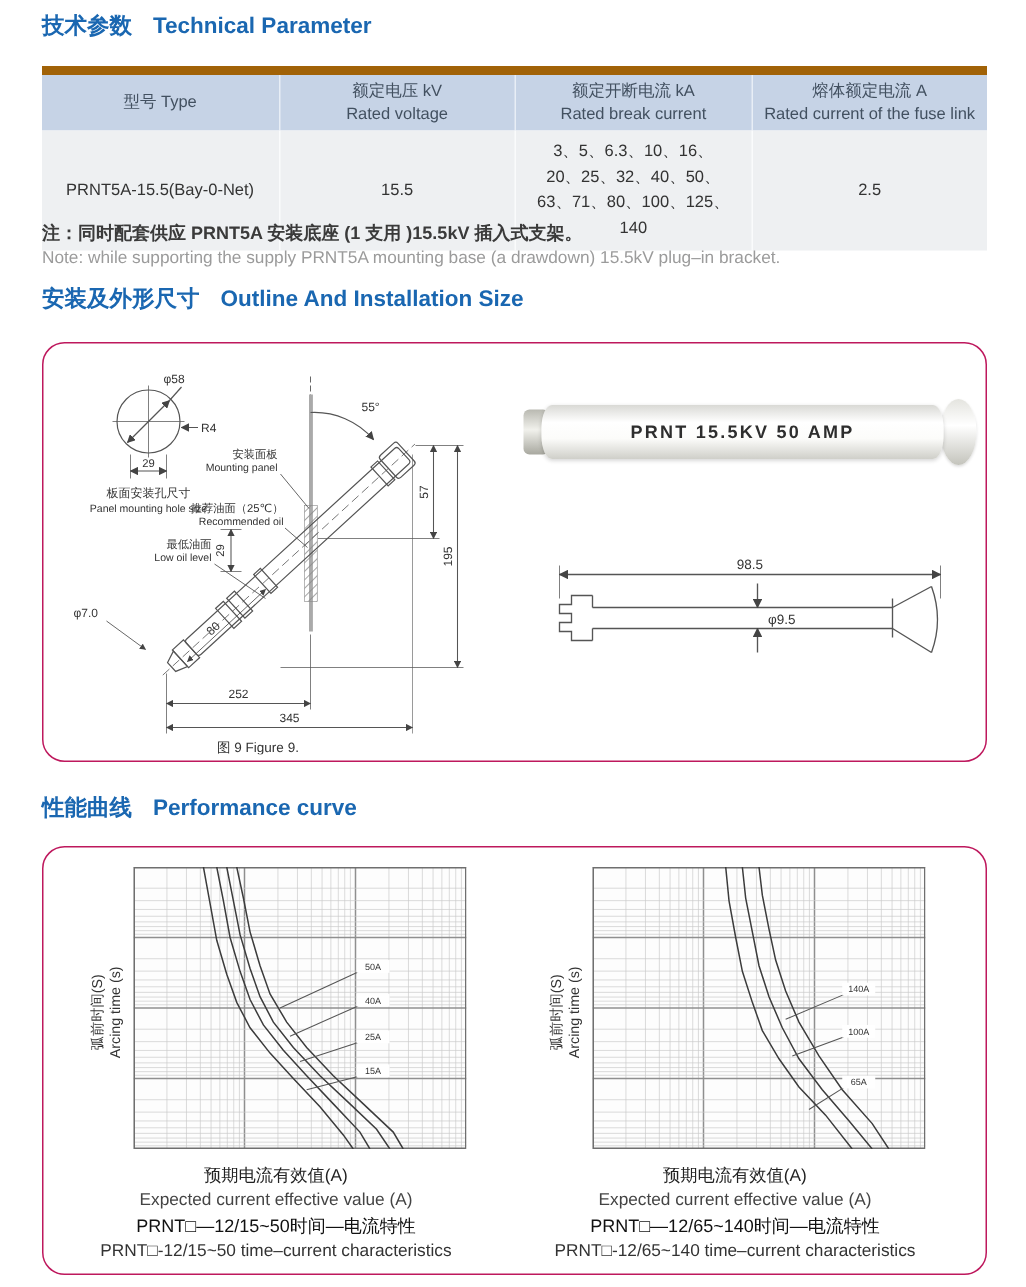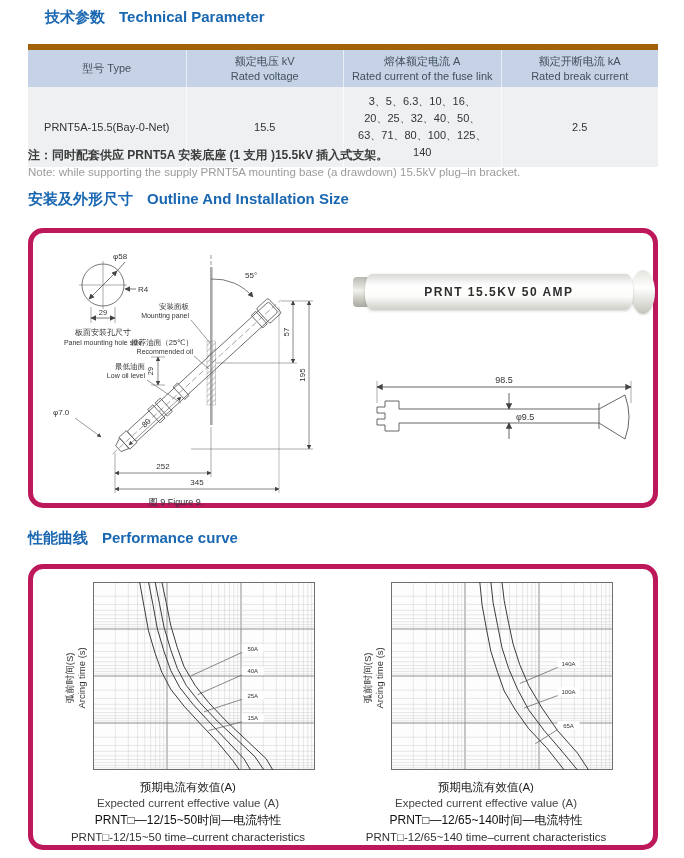--- a/index.html
+++ b/index.html
@@ -13,21 +13,21 @@
   .tbl-hdr{display:flex;background:#c6d3e6;}
   .tbl-bdy{display:flex;background:#eef0f2;}
   .tbl-hdr .cell{border-left:1px solid #e8eef6;}
   .tbl-bdy .cell{border-left:1px solid #fafbfc;}
   .tbl .cell:first-child{border-left:none;}
   .cell{width:25%;box-sizing:border-box;display:flex;flex-direction:column;align-items:center;justify-content:center;text-align:center;}
   .tbl-hdr .cell{height:37px;font-size:11px;color:#425060;line-height:1.35;}
   .tbl-bdy .cell{min-height:56px;font-size:11px;color:#333;line-height:1.55;padding:6px 14px;}
   .note-zh{position:absolute;left:28px;top:147px;font-size:12px;font-weight:bold;color:#3a3a3a;}
   .note-en{position:absolute;left:28px;top:166px;font-size:11.5px;color:#9b9b9b;}
-  .panel{position:absolute;left:28px;width:630px;background:#fff;border:5px solid #be185d;border-radius:15px;box-sizing:border-box;}
+  .panel{position:absolute;left:28px;width:630px;background:#fff;border:1px solid #be185d;border-radius:15px;box-sizing:border-box;}
   #panel-outline{top:228px;height:280px;}
   #panel-curve{top:564px;height:286px;}
   svg text{font-family:"Liberation Sans","DejaVu Sans",sans-serif;}
   .t{fill:#333;stroke:none;}
   
   .photo{position:absolute;left:318px;top:32px;width:308px;height:56px;}
   .photo .tube{position:absolute;left:14px;right:26px;top:9px;height:36px;border-radius:7px/15px;
     background:linear-gradient(#d9d9d5, #ffffff 32%, #fcfcfa 62%, #cfcfc9);
     box-shadow:0 1px 3px rgba(0,0,0,.18);display:flex;align-items:center;justify-content:center;}
   .photo .tube-label{font-size:12px;font-weight:bold;color:#2e2e2e;letter-spacing:1.5px;text-align:right;}
@@ -44,40 +44,40 @@
   .ylab .inner{transform:rotate(-90deg);white-space:nowrap;text-align:center;font-size:9.5px;color:#333;line-height:1.25;}
   .cap{text-align:center;margin-top:5px;line-height:1.4;}
   .cap .xz{font-size:11.5px;color:#222;}
   .cap .xe{font-size:11.5px;color:#444;}
   .cap .tz{font-size:12px;font-weight:normal;color:#111;margin-top:1px;}
   .cap .te{font-size:11.5px;color:#333;}
 </style>
 </head>
 <body>
 
-<div class="section-title" style="top:8px;margin-left:17px;">
+<div class="section-title" style="top:8px;">
   <span>技术参数</span><span class="en">Technical Parameter</span>
 </div>
 
 <div class="tbl">
   <div class="tbl-hdr">
     <div class="cell">
         <div>型号 Type</div>
       </div>
     <div class="cell">
         <div>额定电压 kV</div>
         <div>Rated voltage</div>
       </div>
     <div class="cell">
+        <div>额定开断电流 kA</div>
+        <div>Rated break current</div>
+      </div>
+    <div class="cell">
         <div>熔体额定电流 A</div>
         <div>Rated current of the fuse link</div>
-      </div>
-    <div class="cell">
-        <div>额定开断电流 kA</div>
-        <div>Rated break current</div>
       </div>
   </div>
   <div class="tbl-bdy">
     <div class="cell">PRNT5A-15.5(Bay-0-Net)</div>
     <div class="cell">15.5</div>
     <div class="cell">3、5、6.3、10、16、20、25、32、40、50、63、71、80、100、125、140</div>
     <div class="cell">2.5</div>
   </div>
 </div>
 

